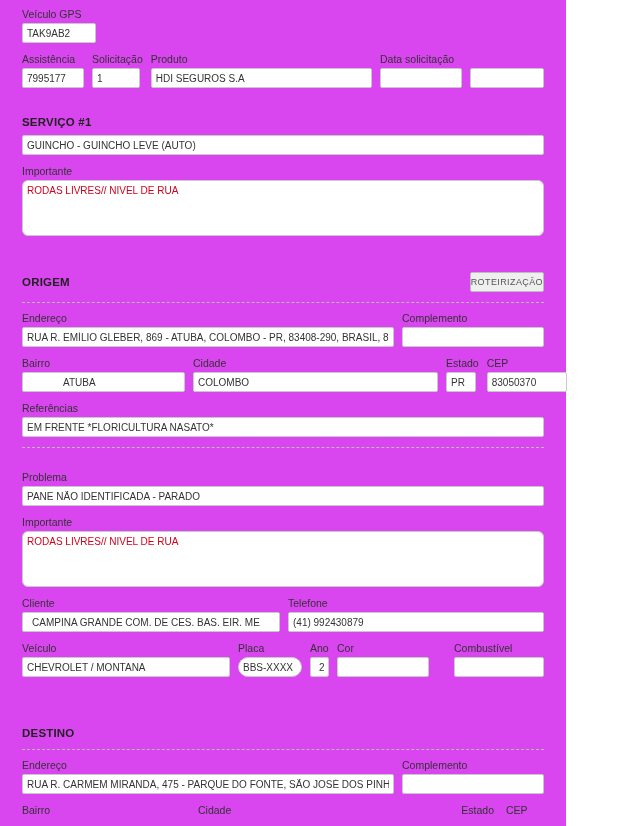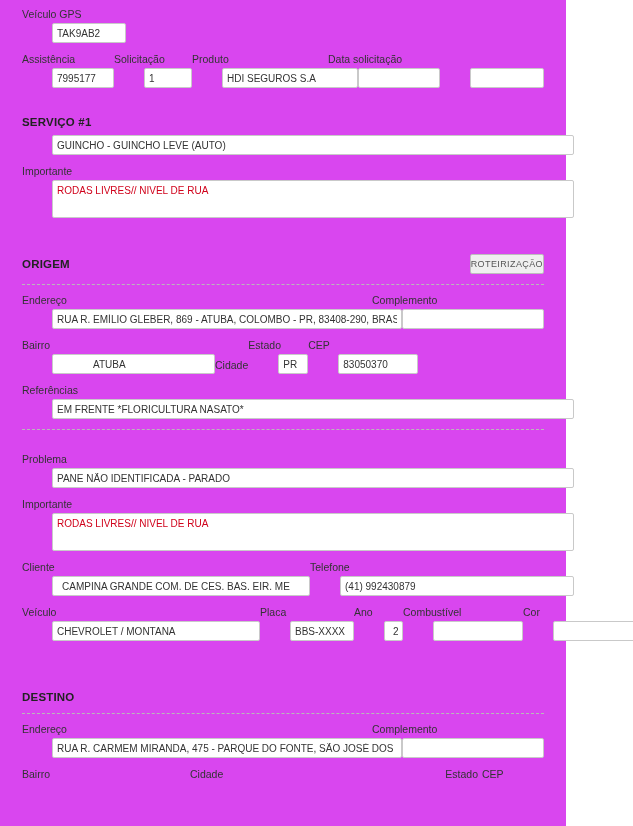--- a/index.html
+++ b/index.html
@@ -33,34 +33,34 @@
     height: 20px;
     border: 1px solid #c9c9c9;
     background: #ffffff;
     border-radius: 2px;
     font-size: 10px;
     color: #333333;
     padding: 1px 4px;
     font-family: "Liberation Sans", sans-serif;
     line-height: 18px;
     display: block;
-    margin-left: 30px;
   }
 
   .field.red { color: #d0021b; }
 
   textarea.field {
-    height: 38px;
+    height: 56px;
     resize: none;
     line-height: 13px;
     padding-top: 3px;
     overflow: hidden;
-  }
-
-  .row { display: flex; align-items: flex-end; }
+    border-radius: 6px;
+  }
+
+  .row { display: flex; gap: 8px; align-items: flex-start; }
   .col { display: flex; flex-direction: column; }
   .grow { flex: 1 1 auto; min-width: 0; }
 
   .block { margin-bottom: 10px; }
 
   .section-title {
     font-size: 11.5px;
     font-weight: bold;
     color: #222222;
     letter-spacing: 0.2px;
@@ -104,21 +104,21 @@
 
   .dest-title { justify-content: flex-start; }
 
   .spacer-lg { height: 22px; }
   .spacer-md { height: 14px; }
 
   .w-assist { width: 62px; }
   .w-solic  { width: 48px; }
   .w-estado { width: 30px; }
   .w-cep    { width: 80px; }
-  .w-placa  { width: 64px; }
+  .w-placa  { width: 64px; border-radius: 10px; }
   .w-ano    { width: 19px; padding-left: 8px; }
   .w-cor    { width: 92px; }
   .w-comb   { width: 90px; }
   .w-compl  { width: 142px; }
   .w-cidade { width: 245px; }
   .w-bairro { width: 163px; padding-left: 40px; }
   .w-veic   { width: 208px; }
   .w-cli    { width: 258px; padding-left: 9px; }
   .w-gps    { width: 74px; }
   .w-datasol{ width: 82px; }
@@ -193,20 +193,21 @@
       </div>
     </div>
 
     <div class="row block">
       <div class="col">
         <span class="label">Bairro</span>
         <input class="field w-bairro" readonly="" value="ATUBA" style="">
       </div>
       <div class="col">
         <span class="label">Cidade</span>
+        <input class="field w-cidade" readonly="" value="COLOMBO" style="">
       </div>
       <div class="col">
         <span class="label">Estado</span>
         <input class="field w-estado" readonly="" value="PR" style="">
       </div>
       <div class="col">
         <span class="label">CEP</span>
         <input class="field w-cep" readonly="" value="83050370" style="">
       </div>
     </div>
@@ -247,28 +248,28 @@
         <input class="field w-veic" readonly="" value="CHEVROLET / MONTANA" style="">
       </div>
       <div class="col">
         <span class="label">Placa</span>
         <input class="field w-placa" readonly="" value="BBS-XXXX" style="">
       </div>
       <div class="col">
         <span class="label">Ano</span>
         <input class="field w-ano" readonly="" value="2017" style="">
       </div>
+      <div class="col grow">
+        <span class="label">Cor</span>
+        <input class="field w-cor" value="" style="">
+      </div>
       <div class="col">
         <span class="label">Combustível</span>
         <input class="field w-comb" value="" style="">
       </div>
-      <div class="col grow">
-        <span class="label">Cor</span>
-        <input class="field w-cor" value="" style="">
-      </div>
     </div>
 
     <div class="spacer-lg"></div>
     <div class="spacer-md"></div>
 
     <div class="section-title dest-title">
       <span class="txt">DESTINO</span>
     </div>
 
     <hr class="divider">

